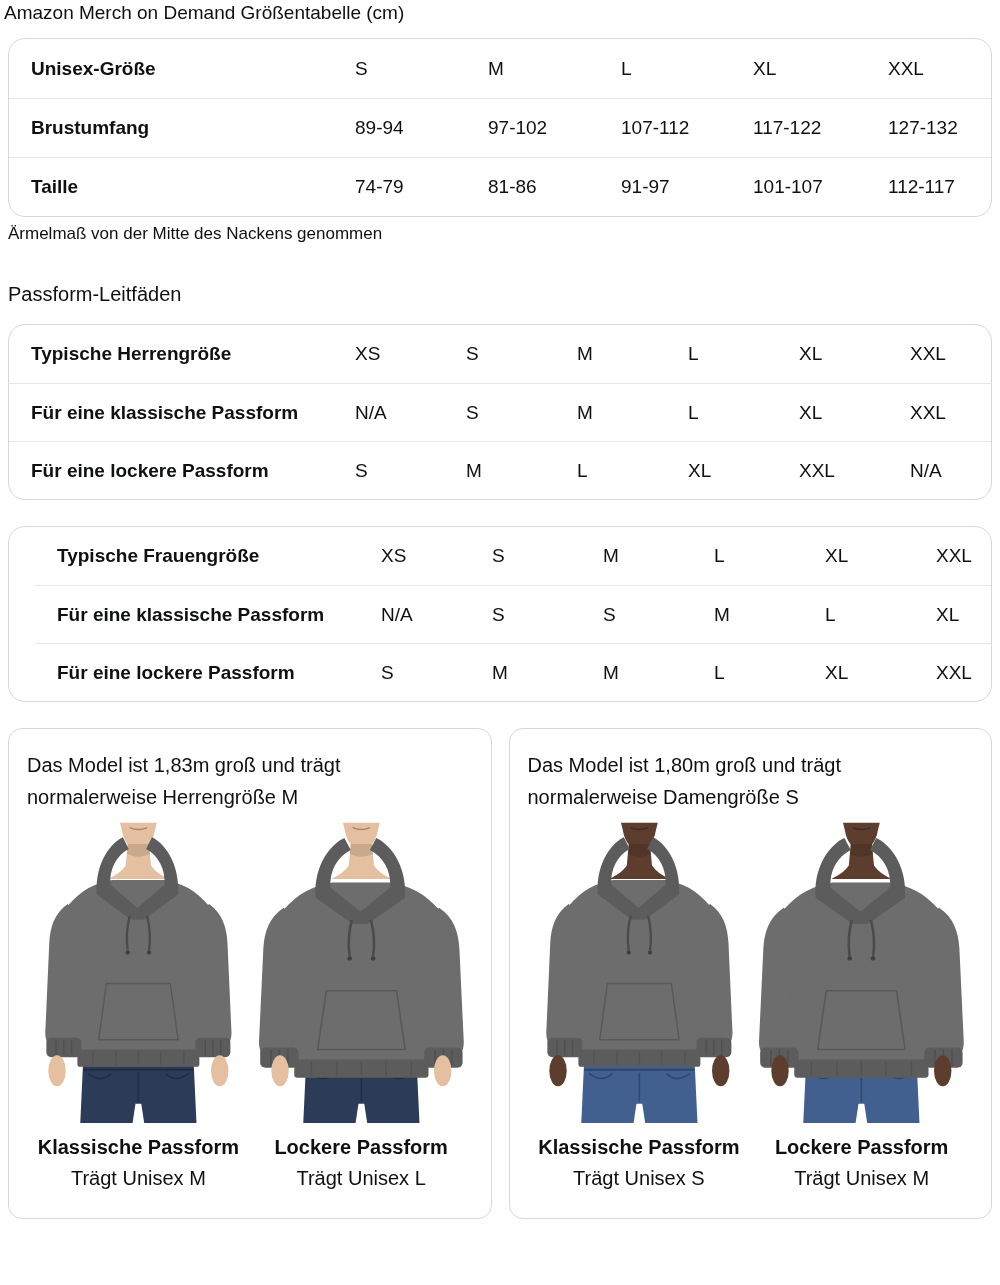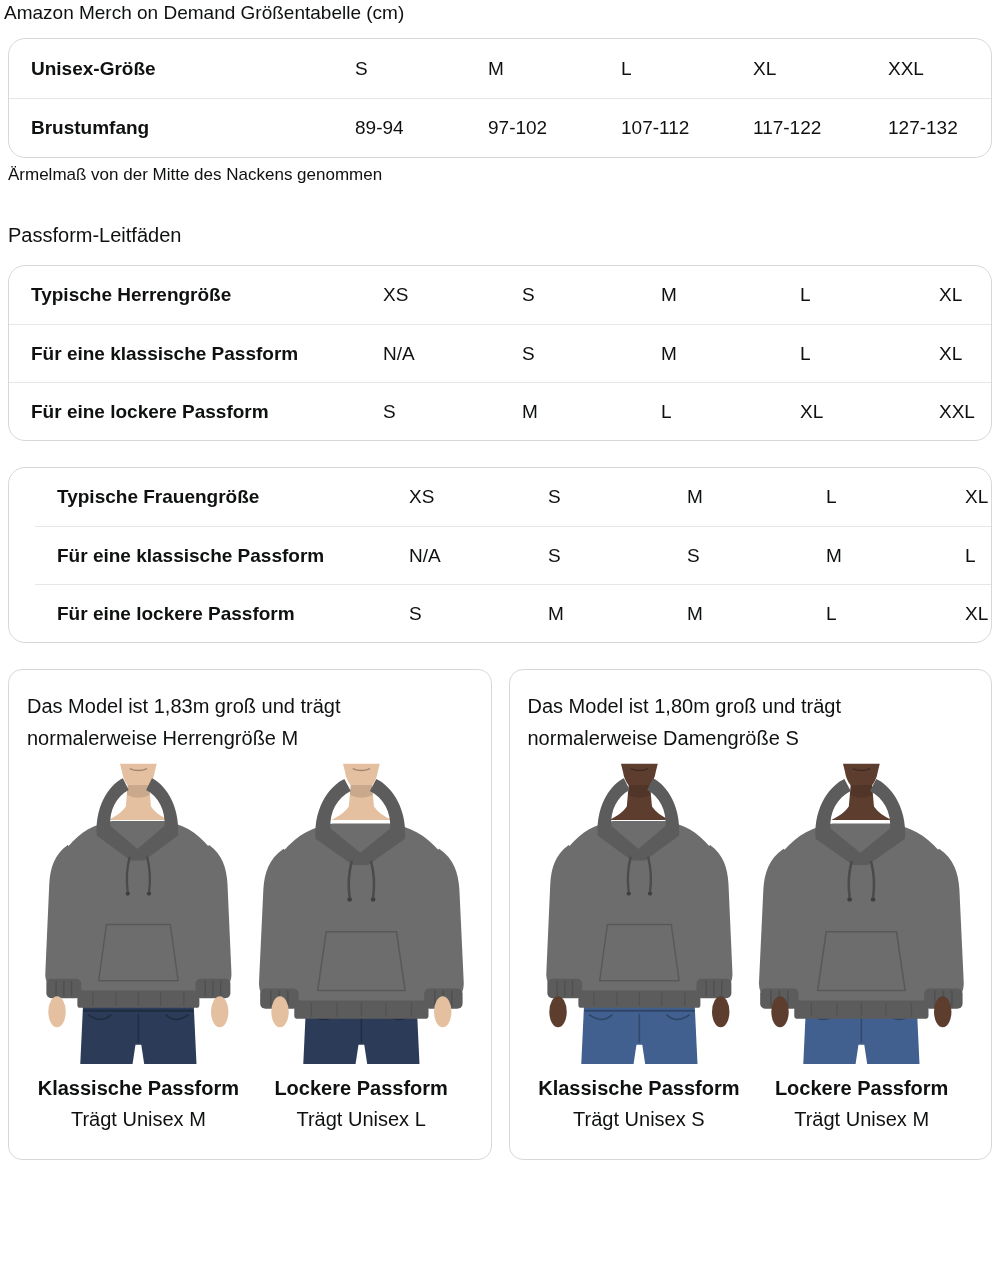--- a/index.html
+++ b/index.html
@@ -15,21 +15,21 @@
     font-family:"Liberation Sans",sans-serif;color:var(--text);
   }
   .page{padding:2px 8px 0 8px;}
   .page-title{font-size:19px;font-weight:400;line-height:22px;margin-left:-4px;}
 
   .tbl{border:1px solid var(--table-border);border-radius:17px;overflow:hidden;background:#fff;}
   .tbl-size{margin-top:14px;}
   .trow{display:grid;align-items:center;height:59px;padding-left:22px;}
   .trow + .trow{border-top:1px solid var(--row-divider);}
   .tbl-size .trow{grid-template-columns:324px 133px 133px 132px 135px auto;}
-  .tbl-fit .trow{height:58px;grid-template-columns:324px 111px 111px 111px 111px 111px auto;gap:28px;}
+  .tbl-fit .trow{height:58px;grid-template-columns:324px 111px 111px 111px 111px 111px auto;}
   .row-label{font-weight:bold;font-size:19px;}
   .cell{font-size:19px;}
 
   .note{margin-top:7px;font-size:17px;line-height:20px;}
   .section-heading{margin-top:38px;font-size:20px;font-weight:400;line-height:24px;}
   .tbl-fit-men{margin-top:18px;}
   .tbl-fit-women{margin-top:26px;padding-left:26px;}
 
   .cards{margin-top:26px;display:flex;gap:17px;}
   .card{flex:1;height:491px;border:1px solid var(--table-border);border-radius:14px;padding:20px 18px 0 18px;background:#fff;}
@@ -59,20 +59,28 @@
       <div class="cell">XL</div>
       <div class="cell">XXL</div>
     </div>
     <div class="trow">
       <div class="row-label">Brustumfang</div>
       <div class="cell">89-94</div>
       <div class="cell">97-102</div>
       <div class="cell">107-112</div>
       <div class="cell">117-122</div>
       <div class="cell">127-132</div>
+    </div>
+    <div class="trow">
+      <div class="row-label">Taille</div>
+      <div class="cell">74-79</div>
+      <div class="cell">81-86</div>
+      <div class="cell">91-97</div>
+      <div class="cell">101-107</div>
+      <div class="cell">112-117</div>
     </div>
   </div>
 
   <div class="note">Ärmelmaß von der Mitte des Nackens genommen</div>
 
   <div class="section-heading">Passform-Leitfäden</div>
 
   <div class="tbl tbl-fit tbl-fit-men">
     <div class="trow">
       <div class="row-label">Typische Herrengröße</div>

